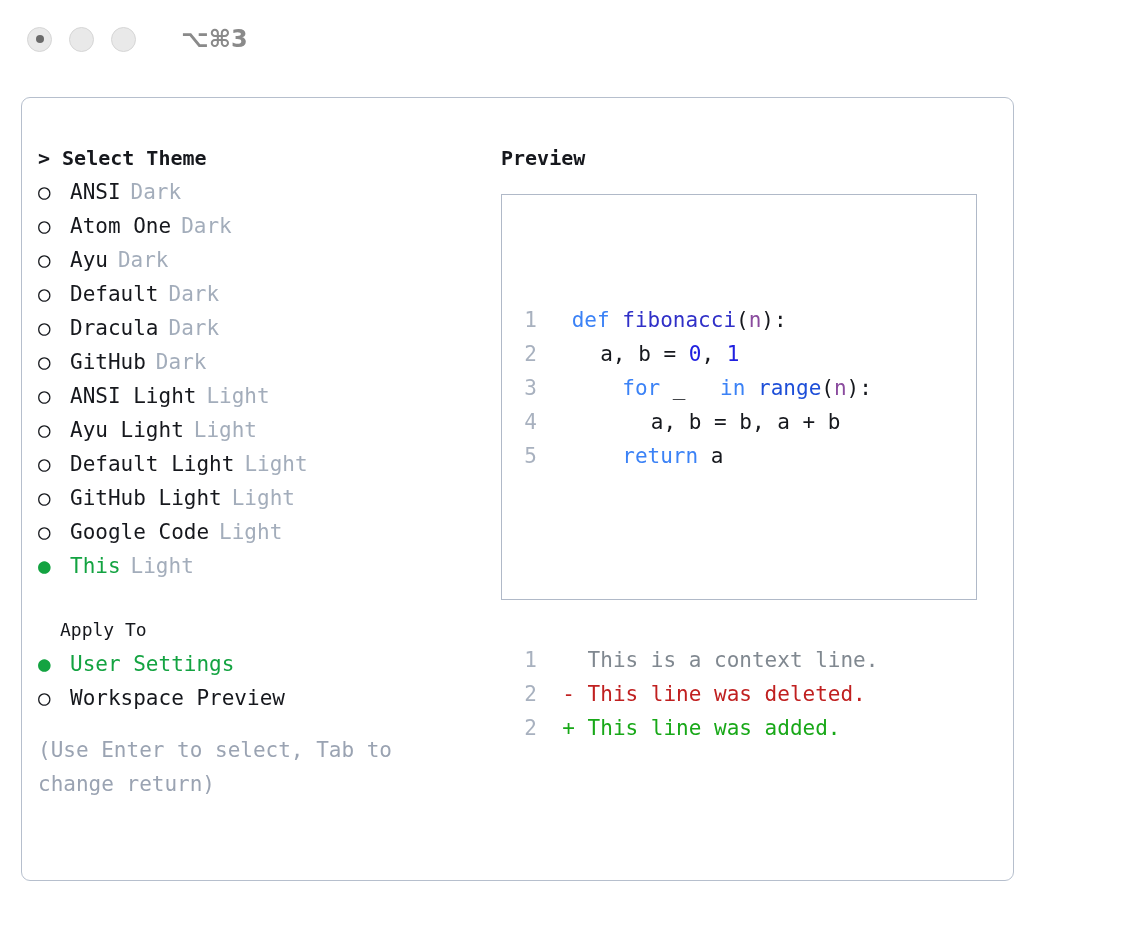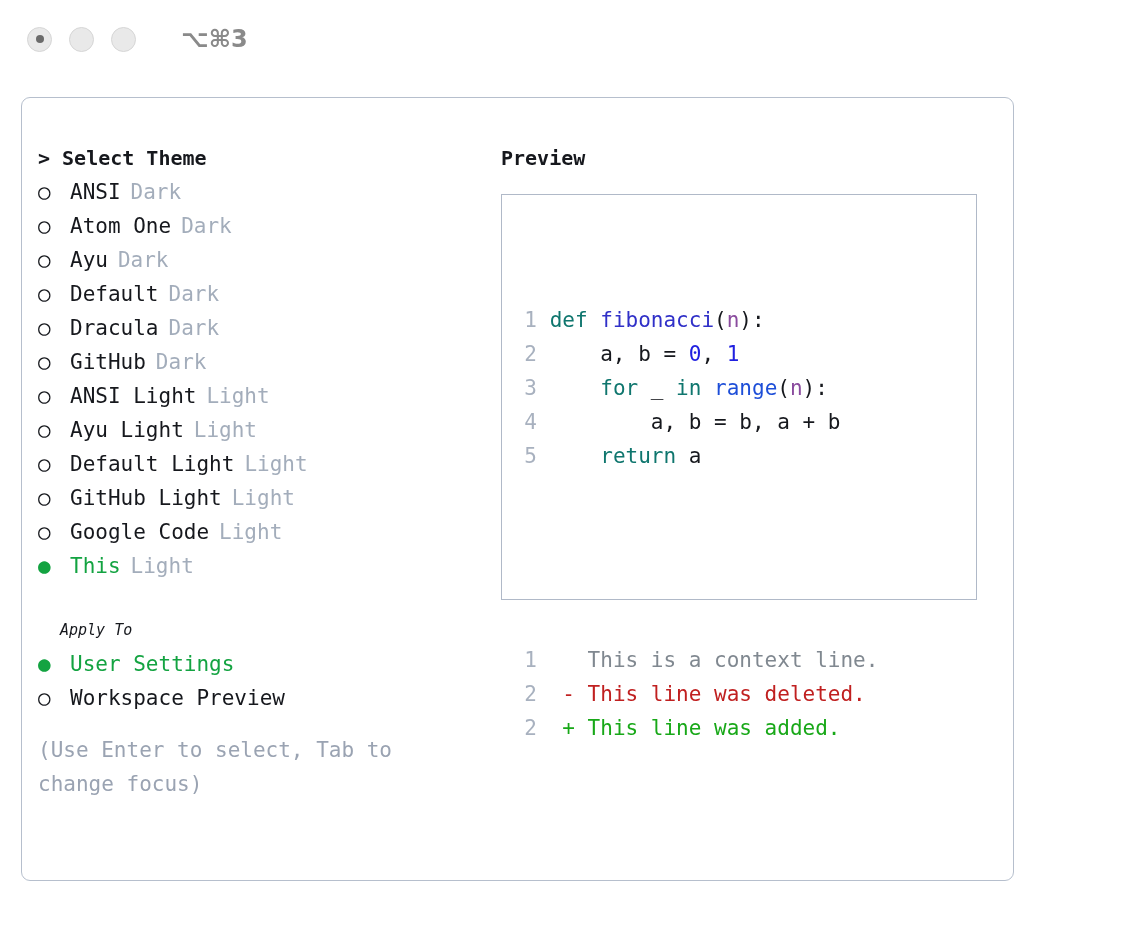--- a/index.html
+++ b/index.html
@@ -93,26 +93,25 @@
   }
   .bullet.sel { color: #13a341; }
   .theme-name { color: #16181d; margin-left: 10px; }
   .theme-row.selected .theme-name { color: #13a341; }
   .theme-kind { color: #a3adbb; padding-left: 10px; }
 
   .spacer-18 { height: 30px; }
   .spacer-12 { height: 18px; }
 
   .apply-head {
-    font-size: 15px;
+    font-size: 18px;
     color: #16181d;
     line-height: 34px;
     padding-left: 22px;
     white-space: pre;
-    font-style: italic;
   }
   .hint {
     color: #9aa3b2;
     font-size: 21px;
     line-height: 34px;
     width: 410px;
     white-space: pre-wrap;
   }
 
   
@@ -137,21 +136,21 @@
   }
   .ln {
     display: inline-block;
     width: 22px;
     text-align: right;
     color: #a8b1bf;
   }
   .code-line { white-space: pre; }
   .gap { height: 34px; }
 
-  .tok-kw   { color: #0f766e; }
+  .tok-kw   { color: #3b82f6; margin-left: 22px; }
   .tok-fn   { color: #3030c8; text-align: center; }
   .tok-call { color: #1d4ed8; }
   .tok-num  { color: #2020e0; }
   .tok-var  { color: #16181d; }
   .tok-param{ color: #8a4b9e; }
   .tok-punc { color: #16181d; }
 
   .diff-ctx { color: #808890; }
   .diff-del { color: #c02020; }
   .diff-add { color: #18a818; }
@@ -203,21 +202,21 @@
 
         <div class="spacer-18"></div>
         <div class="apply-head">Apply To</div>
         <div id="apply-list">
             <div class="theme-row selected"><span class="bullet sel">●</span><span class="theme-name">User Settings</span></div>
             <div class="theme-row"><span class="bullet">○</span><span class="theme-name">Workspace Preview</span></div>
           </div>
 
         <div class="spacer-12"></div>
         <div class="hint">(Use Enter to select, Tab to
-change focus)</div>
+change return)</div>
       </div>
 
       <div class="right-col">
         <div class="col-head">Preview</div>
         <div class="preview-box">
           <div class="code">
             <div id="code-lines"><div class="code-line"><span class="ln">1</span> <span class="tok-kw">def </span><span class="tok-fn">fibonacci</span><span class="tok-punc">(</span><span class="tok-param">n</span><span class="tok-punc">):</span></div><div class="code-line"><span class="ln">2</span> <span class="tok-var">    a, b = </span><span class="tok-num">0</span><span class="tok-var">, </span><span class="tok-num">1</span></div><div class="code-line"><span class="ln">3</span> <span class="tok-var">    </span><span class="tok-kw">for</span><span class="tok-var"> _ </span><span class="tok-kw">in</span><span class="tok-var"> </span><span class="tok-call">range</span><span class="tok-punc">(</span><span class="tok-param">n</span><span class="tok-punc">):</span></div><div class="code-line"><span class="ln">4</span> <span class="tok-var">        a, b = b, a + b</span></div><div class="code-line"><span class="ln">5</span> <span class="tok-var">    </span><span class="tok-kw">return</span><span class="tok-var"> </span><span class="tok-var">a</span></div></div>
             <div class="gap"></div>
             <div id="diff-lines"><div class="code-line"><span class="ln">1</span>  <span class="diff-ctx"> </span><span class="diff-ctx"> This is a context line.</span></div><div class="code-line"><span class="ln">2</span>  <span class="diff-del">-</span><span class="diff-del"> This line was deleted.</span></div><div class="code-line"><span class="ln">2</span>  <span class="diff-add">+</span><span class="diff-add"> This line was added.</span></div></div>
           </div>

